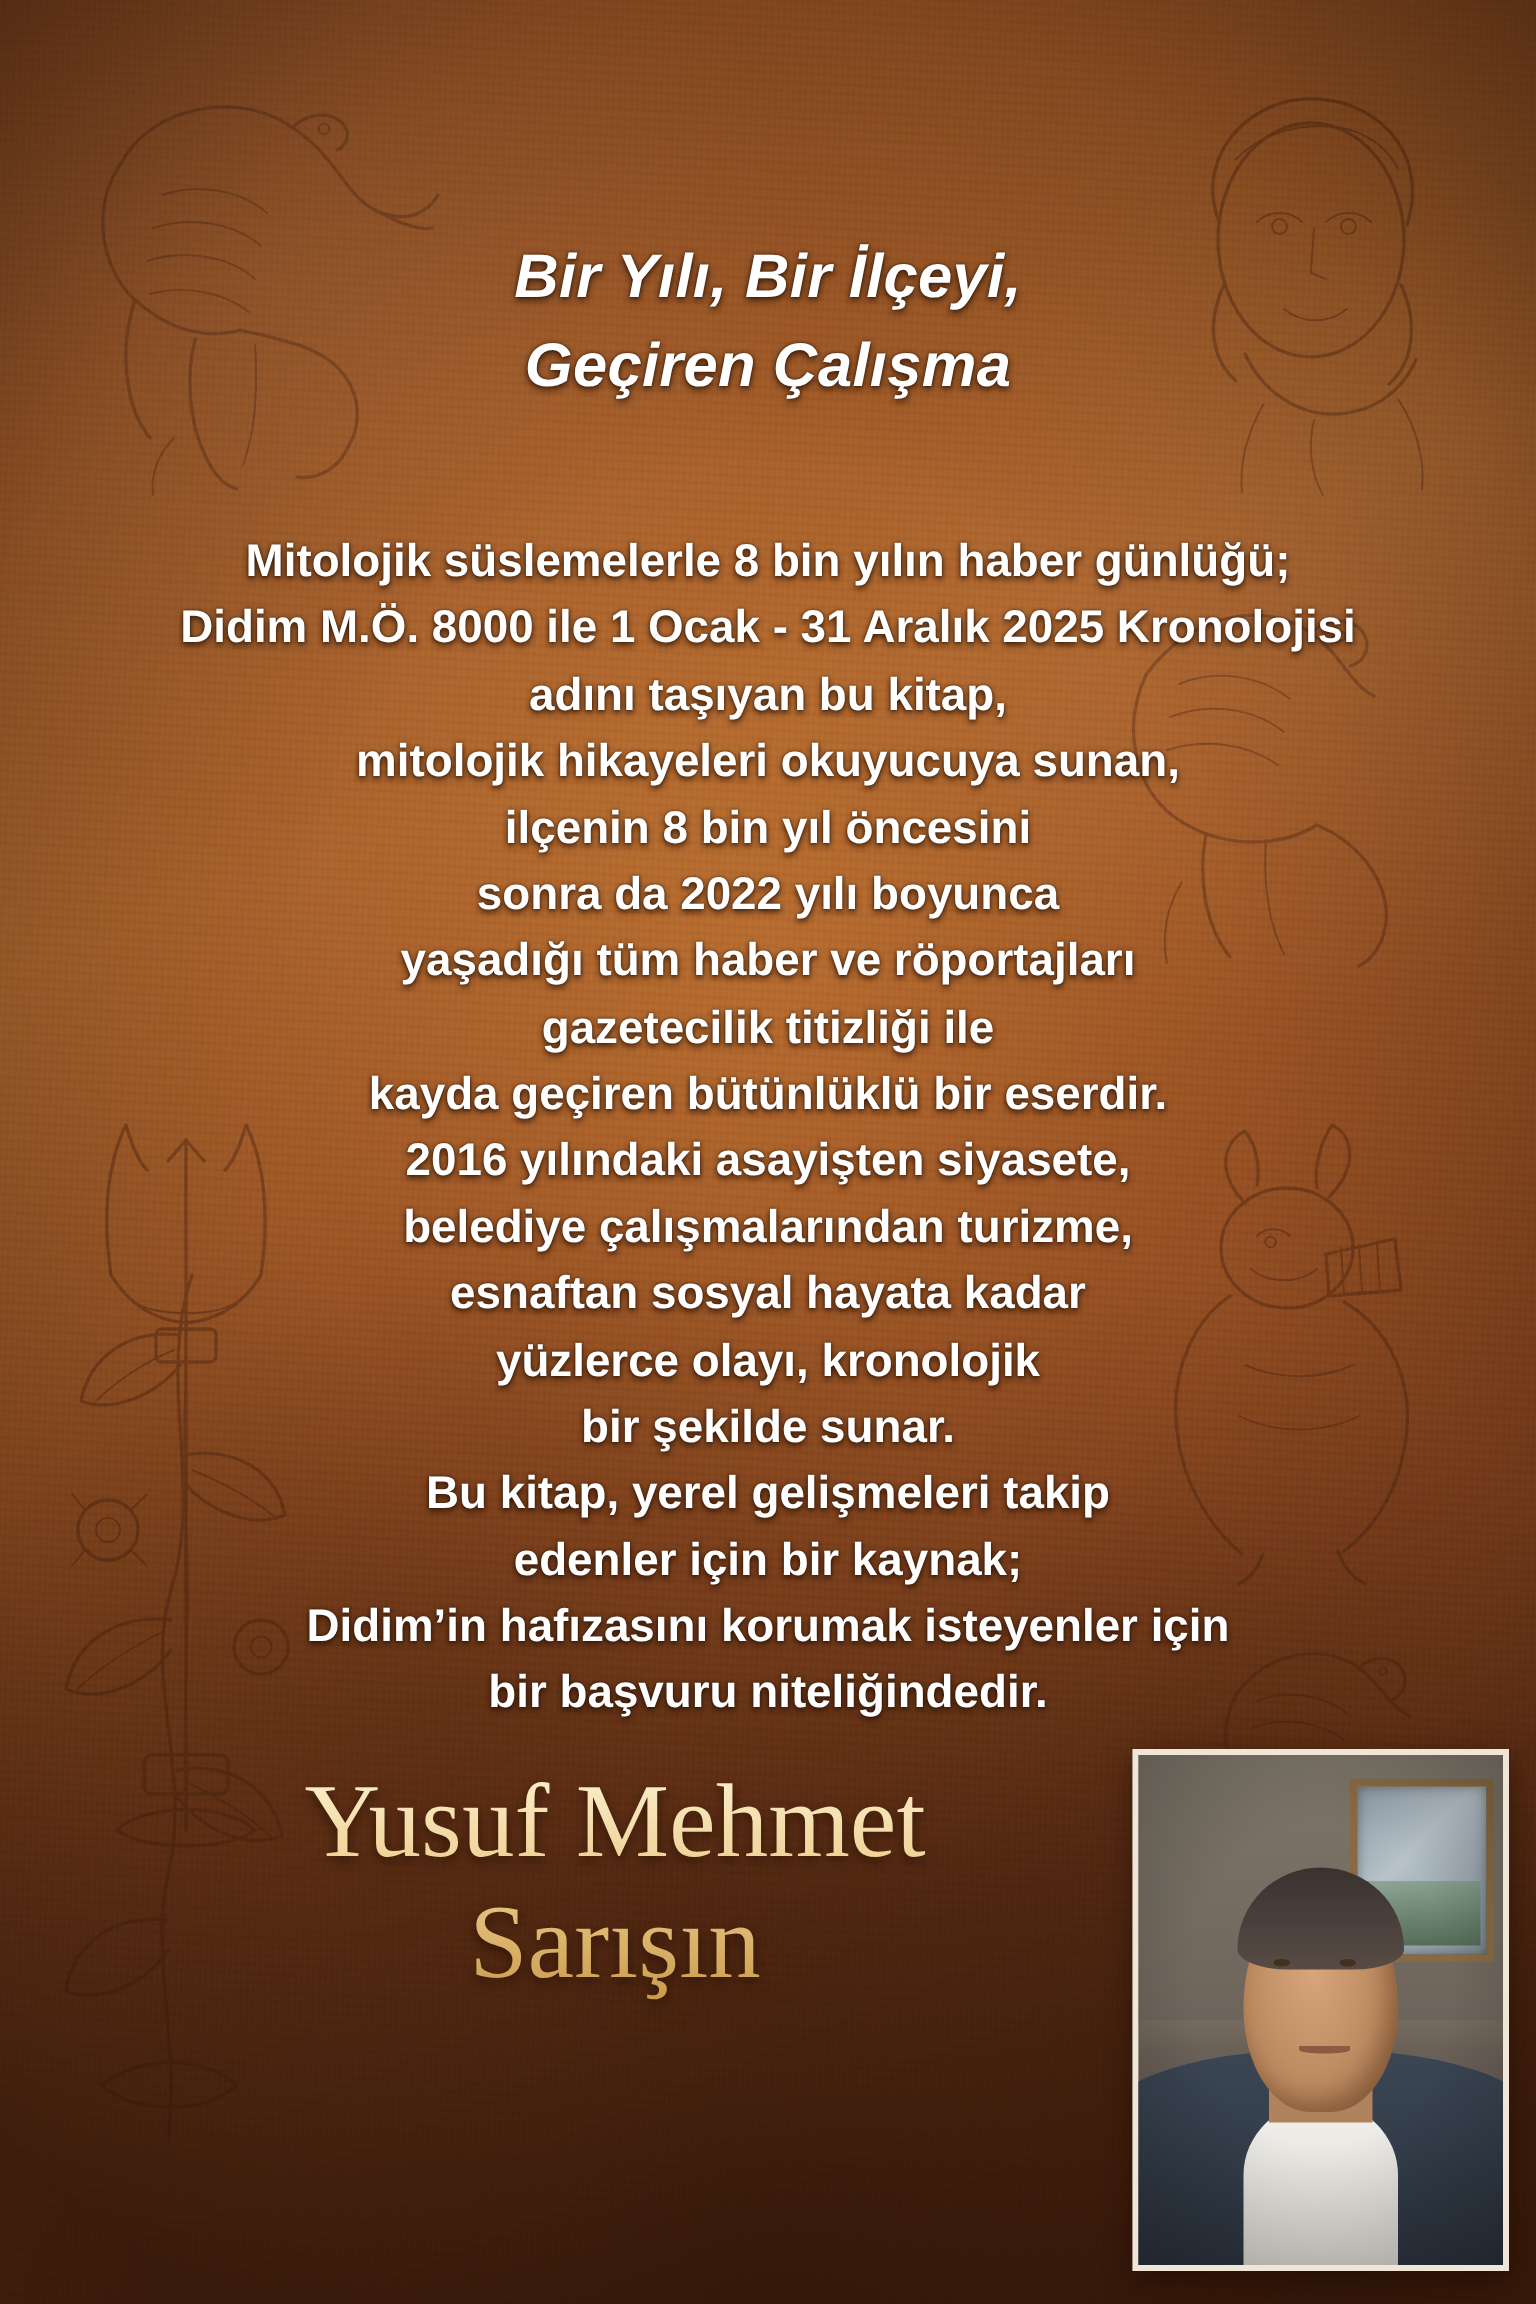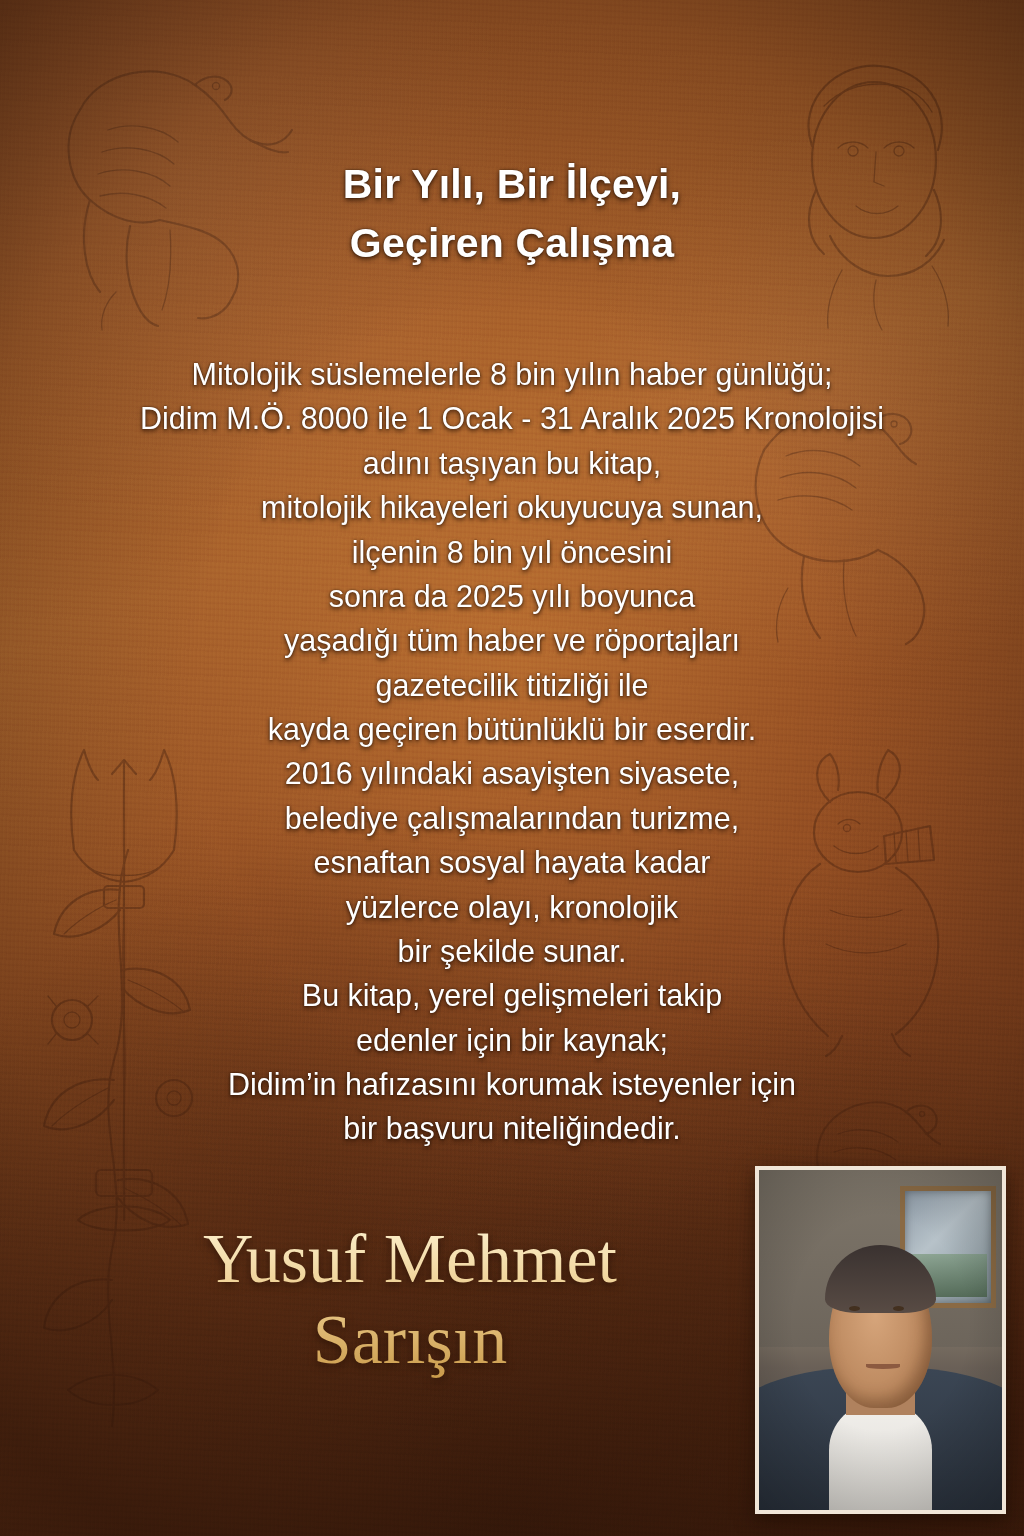--- a/index.html
+++ b/index.html
@@ -83,42 +83,43 @@
     left: 0;
     right: 0;
     text-align: center;
     color: #ffffff;
     font-size: 41px;
     font-weight: bold;
     line-height: 1.42;
     letter-spacing: 0.2px;
     text-shadow: 0 2px 5px rgba(40,16,4,0.85), 0 0 2px rgba(0,0,0,0.6);
     padding: 0 120px;
+    font-style: italic;
   }
   .title .line { display: block; }
 
   .body-text {
     position: absolute;
     top: 352px;
     left: 0;
     right: 0;
     text-align: center;
     color: #ffffff;
     font-size: 30.5px;
-    font-weight: normal;
+    font-weight: bold;
     line-height: 1.455;
     text-shadow: 0 2px 4px rgba(40,16,4,0.85), 0 0 2px rgba(0,0,0,0.55);
     padding: 0 99px;
   }
   .body-text .line { display: block; white-space: nowrap; }
 
   .author {
     position: absolute;
     left: 60px;
-    top: 1218px;
+    top: 1174px;
     width: 700px;
     text-align: center;
     font-family: "Liberation Serif", serif;
     font-size: 70px;
     line-height: 1.16;
     color: #f3dca4;
     background: linear-gradient(180deg, #fdf3d2 0%, #eecf92 45%, #c99a49 100%);
     -webkit-background-clip: text;
     background-clip: text;
     -webkit-text-fill-color: transparent;
@@ -349,21 +350,21 @@
       <span class="line">Bir Yılı, Bir İlçeyi,</span>
       <span class="line">Geçiren Çalışma</span>
     </h1>
 
     <div class="body-text">
       <span class="line">Mitolojik süslemelerle 8 bin yılın haber günlüğü;</span>
       <span class="line">Didim M.Ö. 8000 ile 1 Ocak - 31 Aralık 2025 Kronolojisi</span>
       <span class="line">adını taşıyan bu kitap,</span>
       <span class="line">mitolojik hikayeleri okuyucuya sunan,</span>
       <span class="line">ilçenin 8 bin yıl öncesini</span>
-      <span class="line">sonra da 2025 yılı boyunca</span>
+      <span class="line">sonra da 2022 yılı boyunca</span>
       <span class="line">yaşadığı tüm haber ve röportajları</span>
       <span class="line">gazetecilik titizliği ile</span>
       <span class="line">kayda geçiren bütünlüklü bir eserdir.</span>
       <span class="line">2016 yılındaki asayişten siyasete,</span>
       <span class="line">belediye çalışmalarından turizme,</span>
       <span class="line">esnaftan sosyal hayata kadar</span>
       <span class="line">yüzlerce olayı, kronolojik</span>
       <span class="line">bir şekilde sunar.</span>
       <span class="line">Bu kitap, yerel gelişmeleri takip</span>
       <span class="line">edenler için bir kaynak;</span>

